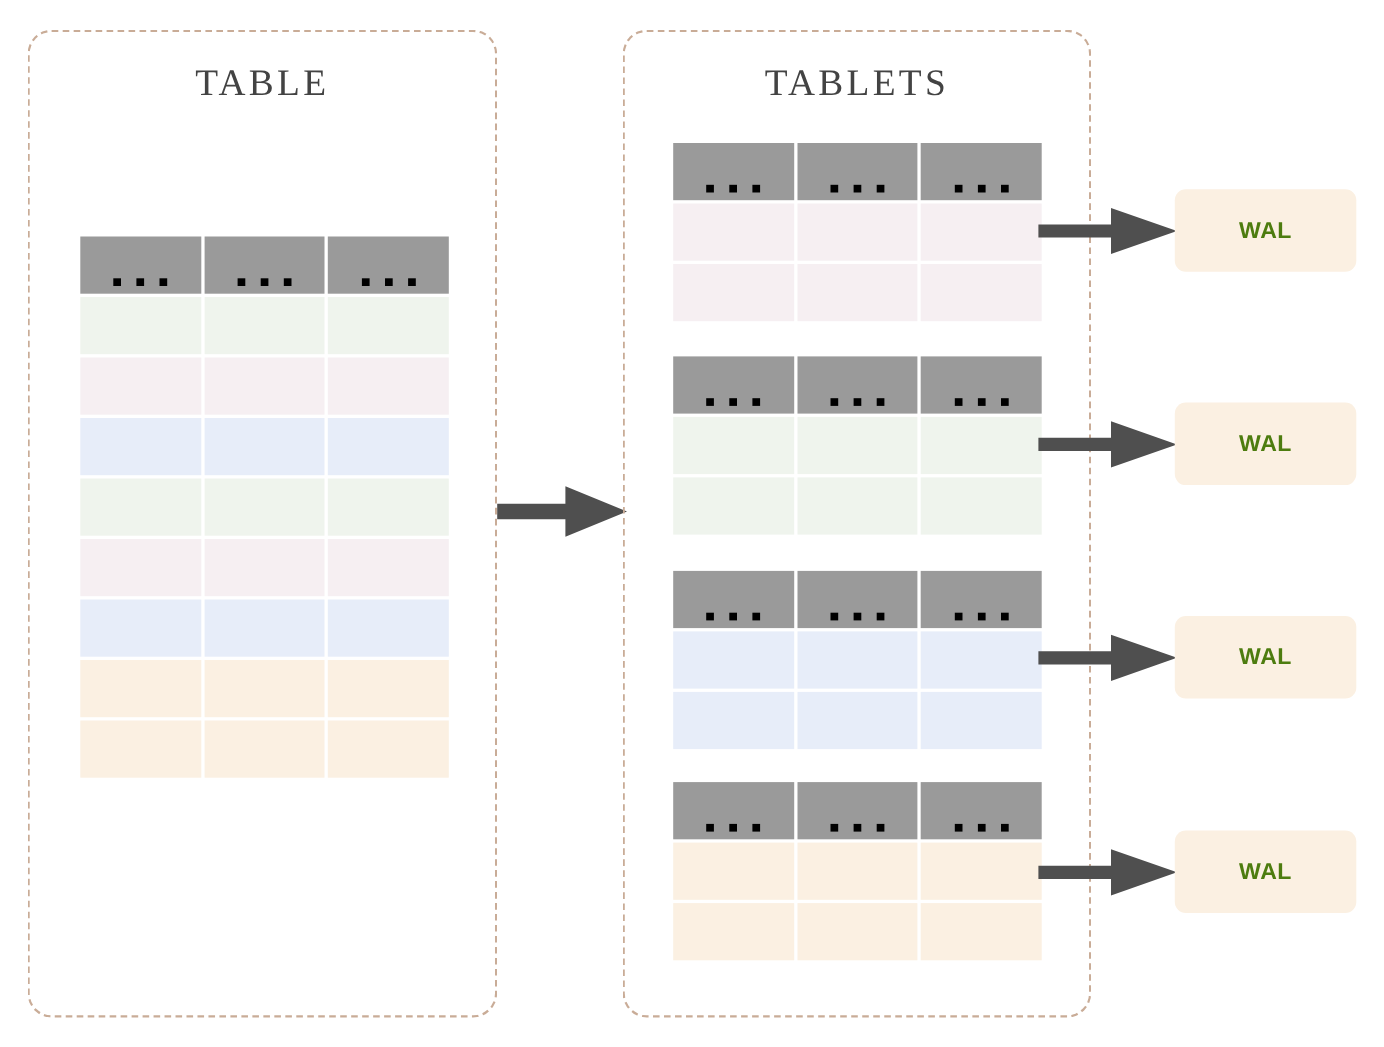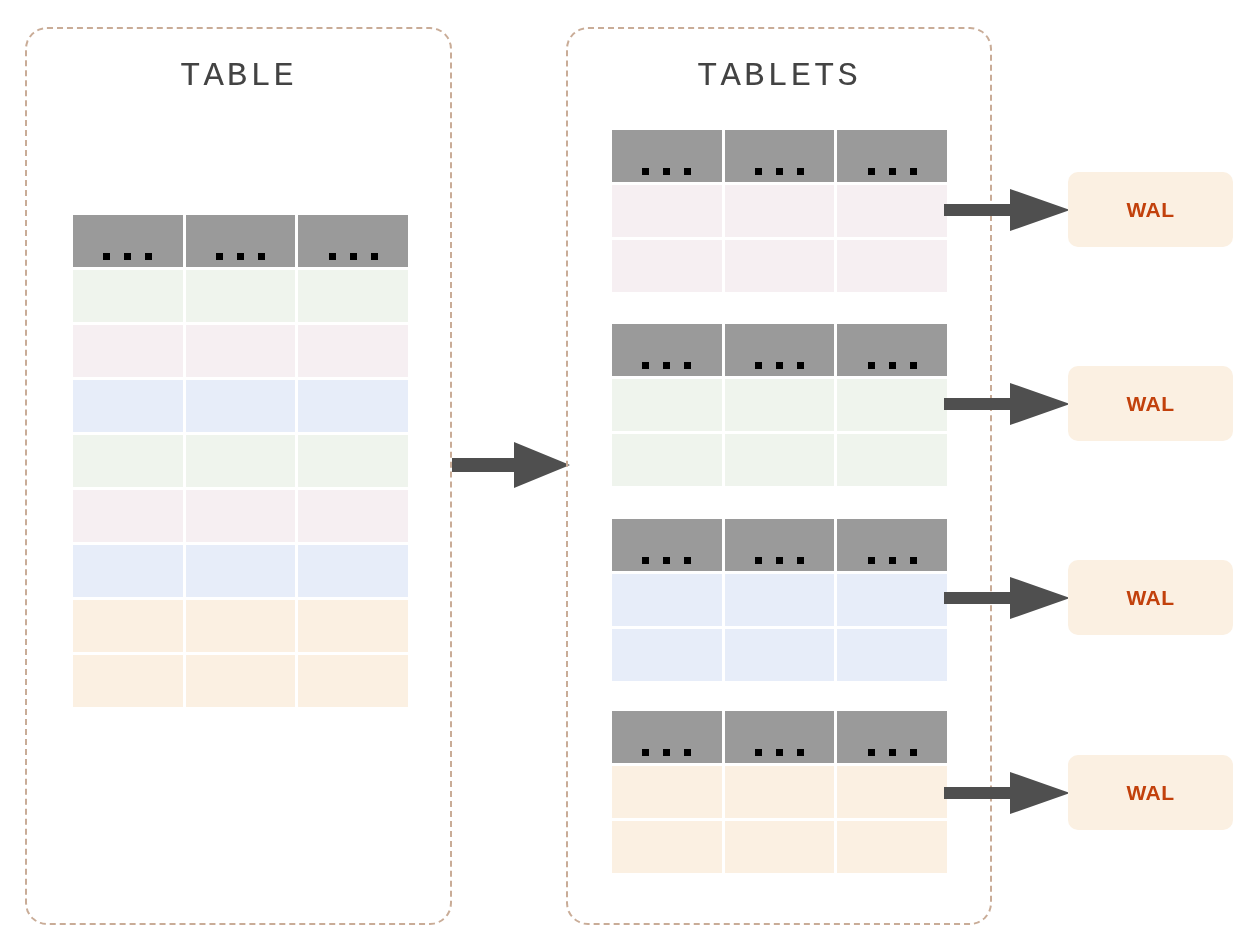--- a/index.html
+++ b/index.html
@@ -26,21 +26,21 @@
   .panel-title {
     position: absolute;
     top: 28px;
     left: 0;
     right: 0;
     text-align: center;
     font-size: 34px;
     font-weight: 300;
     letter-spacing: 3px;
     color: #434343;
-    font-family: Liberation Mono, monospace;
+    font-family: Liberation Serif, serif;
   }
 
   #panel-table  { left: 25px;  top: 27px; width: 427px; height: 898px; }
   #panel-tablets{ left: 566px; top: 27px; width: 426px; height: 898px; }
 
   
   .grid {
     position: absolute;
     display: grid;
     grid-template-columns: repeat(3, 1fr);
@@ -90,21 +90,21 @@
   .wal-box {
     position: absolute;
     left: 1068px;
     width: 165px;
     height: 75px;
     background: #fbf0e2;
     border-radius: 10px;
     display: flex;
     align-items: center;
     justify-content: center;
-    color: #c2410c;
+    color: #4d7c0f;
     font-size: 21px;
     font-weight: bold;
     letter-spacing: 0.5px;
   }
   #wal-0 { top: 172px; }
   #wal-1 { top: 366px; }
   #wal-2 { top: 560px; }
   #wal-3 { top: 755px; }
 
   

